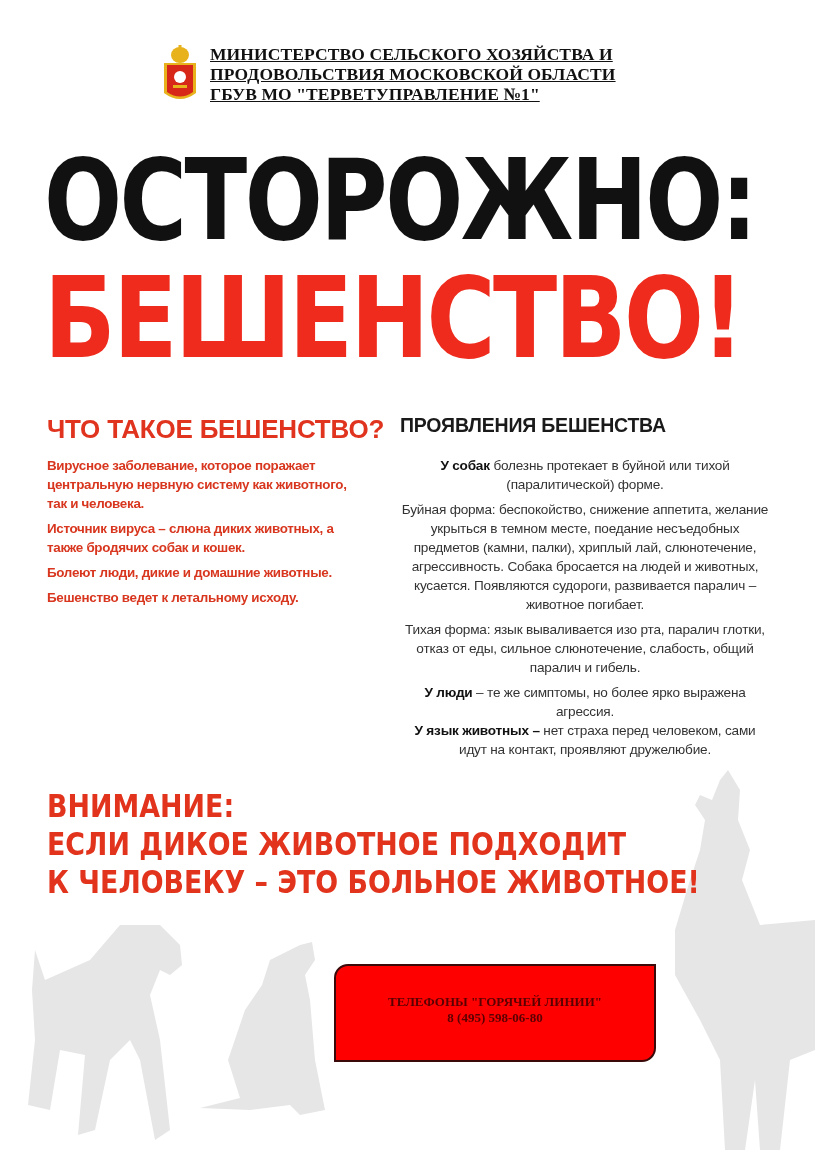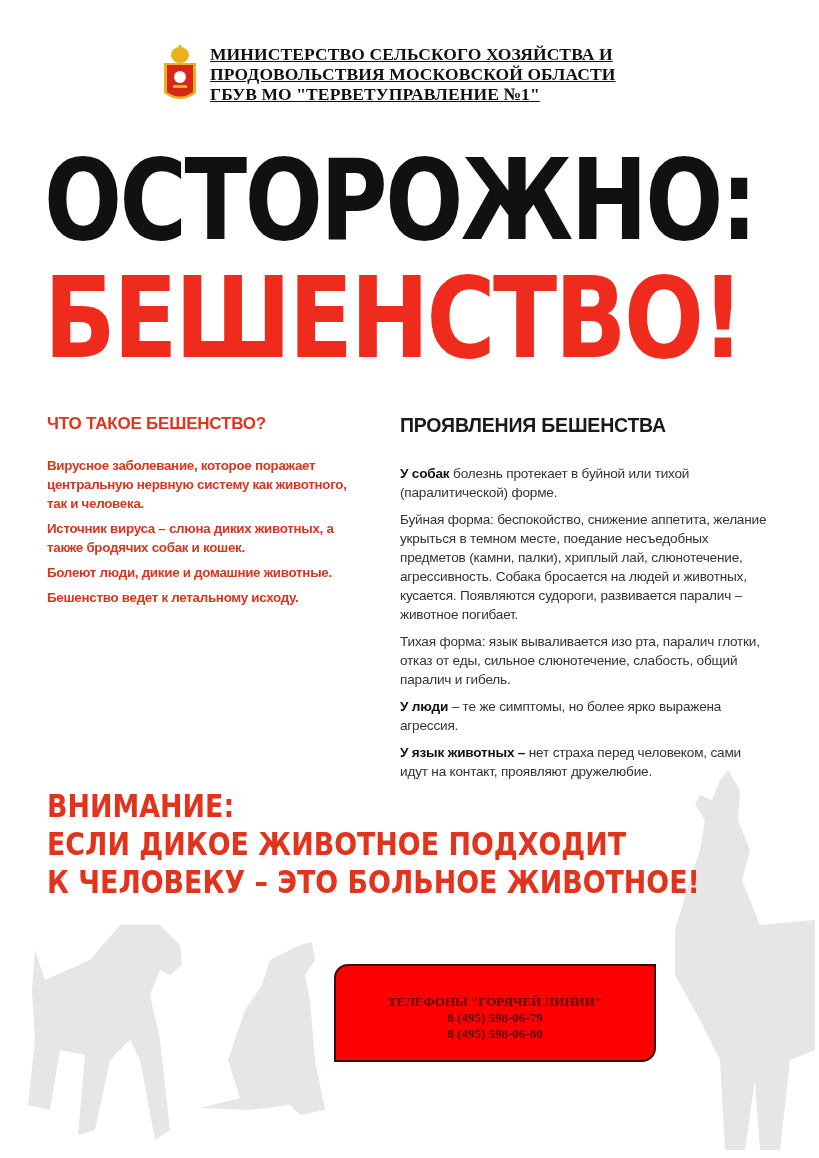--- a/index.html
+++ b/index.html
@@ -14,29 +14,29 @@
 
   
   .title1 { left:44px; top:140px; width:740px; font-family:"DejaVu Sans", sans-serif; font-weight:bold;
             font-size:112px; line-height:120px; color:#111; letter-spacing:-3px; transform:scaleX(0.82);
             transform-origin:left top; white-space:nowrap; }
   .title2 { left:44px; top:258px; font-family:"DejaVu Sans", sans-serif; font-weight:bold;
             font-size:112px; line-height:120px; color:#ee2b1c; letter-spacing:-3px; transform:scaleX(0.84);
             transform-origin:left top; white-space:nowrap; }
 
   
-  .lh { left:47px; top:414px; font-weight:bold; font-size:17px; color:#e0341f; letter-spacing:-0.2px; }
+  .lh { left:47px; top:414px; font-weight:bold; font-size:26px; color:#e0341f; letter-spacing:-0.2px; }
   .lcol { left:47px; top:456px; width:320px; color:#d8361e; font-weight:bold; font-size:13.4px; line-height:19px;
           letter-spacing:-0.3px; }
   .lcol p { margin:0 0 6px 0; }
 
   
   .rh { left:400px; top:414px; font-weight:bold; font-size:19.5px; color:#1a1a1a; letter-spacing:-0.2px; }
   .rcol { left:400px; top:456px; width:370px; color:#333; font-size:13.6px; line-height:19px; letter-spacing:-0.2px; }
-  .rcol p { margin:8px 0 6px 0; }
+  .rcol p { margin:0 0 6px 0;text-align:center; }
   .rcol p.tight { margin-bottom:0; }
   .rcol b { color:#111; }
 
   
   .attention { left:47px; top:787px; color:#e2331d; font-family:"DejaVu Sans", sans-serif; font-weight:bold;
                font-size:32px; line-height:38px; transform:scaleX(0.84); transform-origin:left top; white-space:nowrap; }
 
   
   .sil { fill:#e6e6e6; }
 
@@ -100,15 +100,14 @@
 </div>
 
 <div class="abs attention">
   <div>ВНИМАНИЕ:</div>
   <div>ЕСЛИ ДИКОЕ ЖИВОТНОЕ ПОДХОДИТ</div>
   <div>К ЧЕЛОВЕКУ – ЭТО БОЛЬНОЕ ЖИВОТНОЕ!</div>
 </div>
 
 <div class="abs hotline">
   <div>ТЕЛЕФОНЫ "ГОРЯЧЕЙ ЛИНИИ"</div>
-  <div>8 (495) 598-06-79</div>
   <div>8 (495) 598-06-80</div>
 </div>
 
 </body></html>

